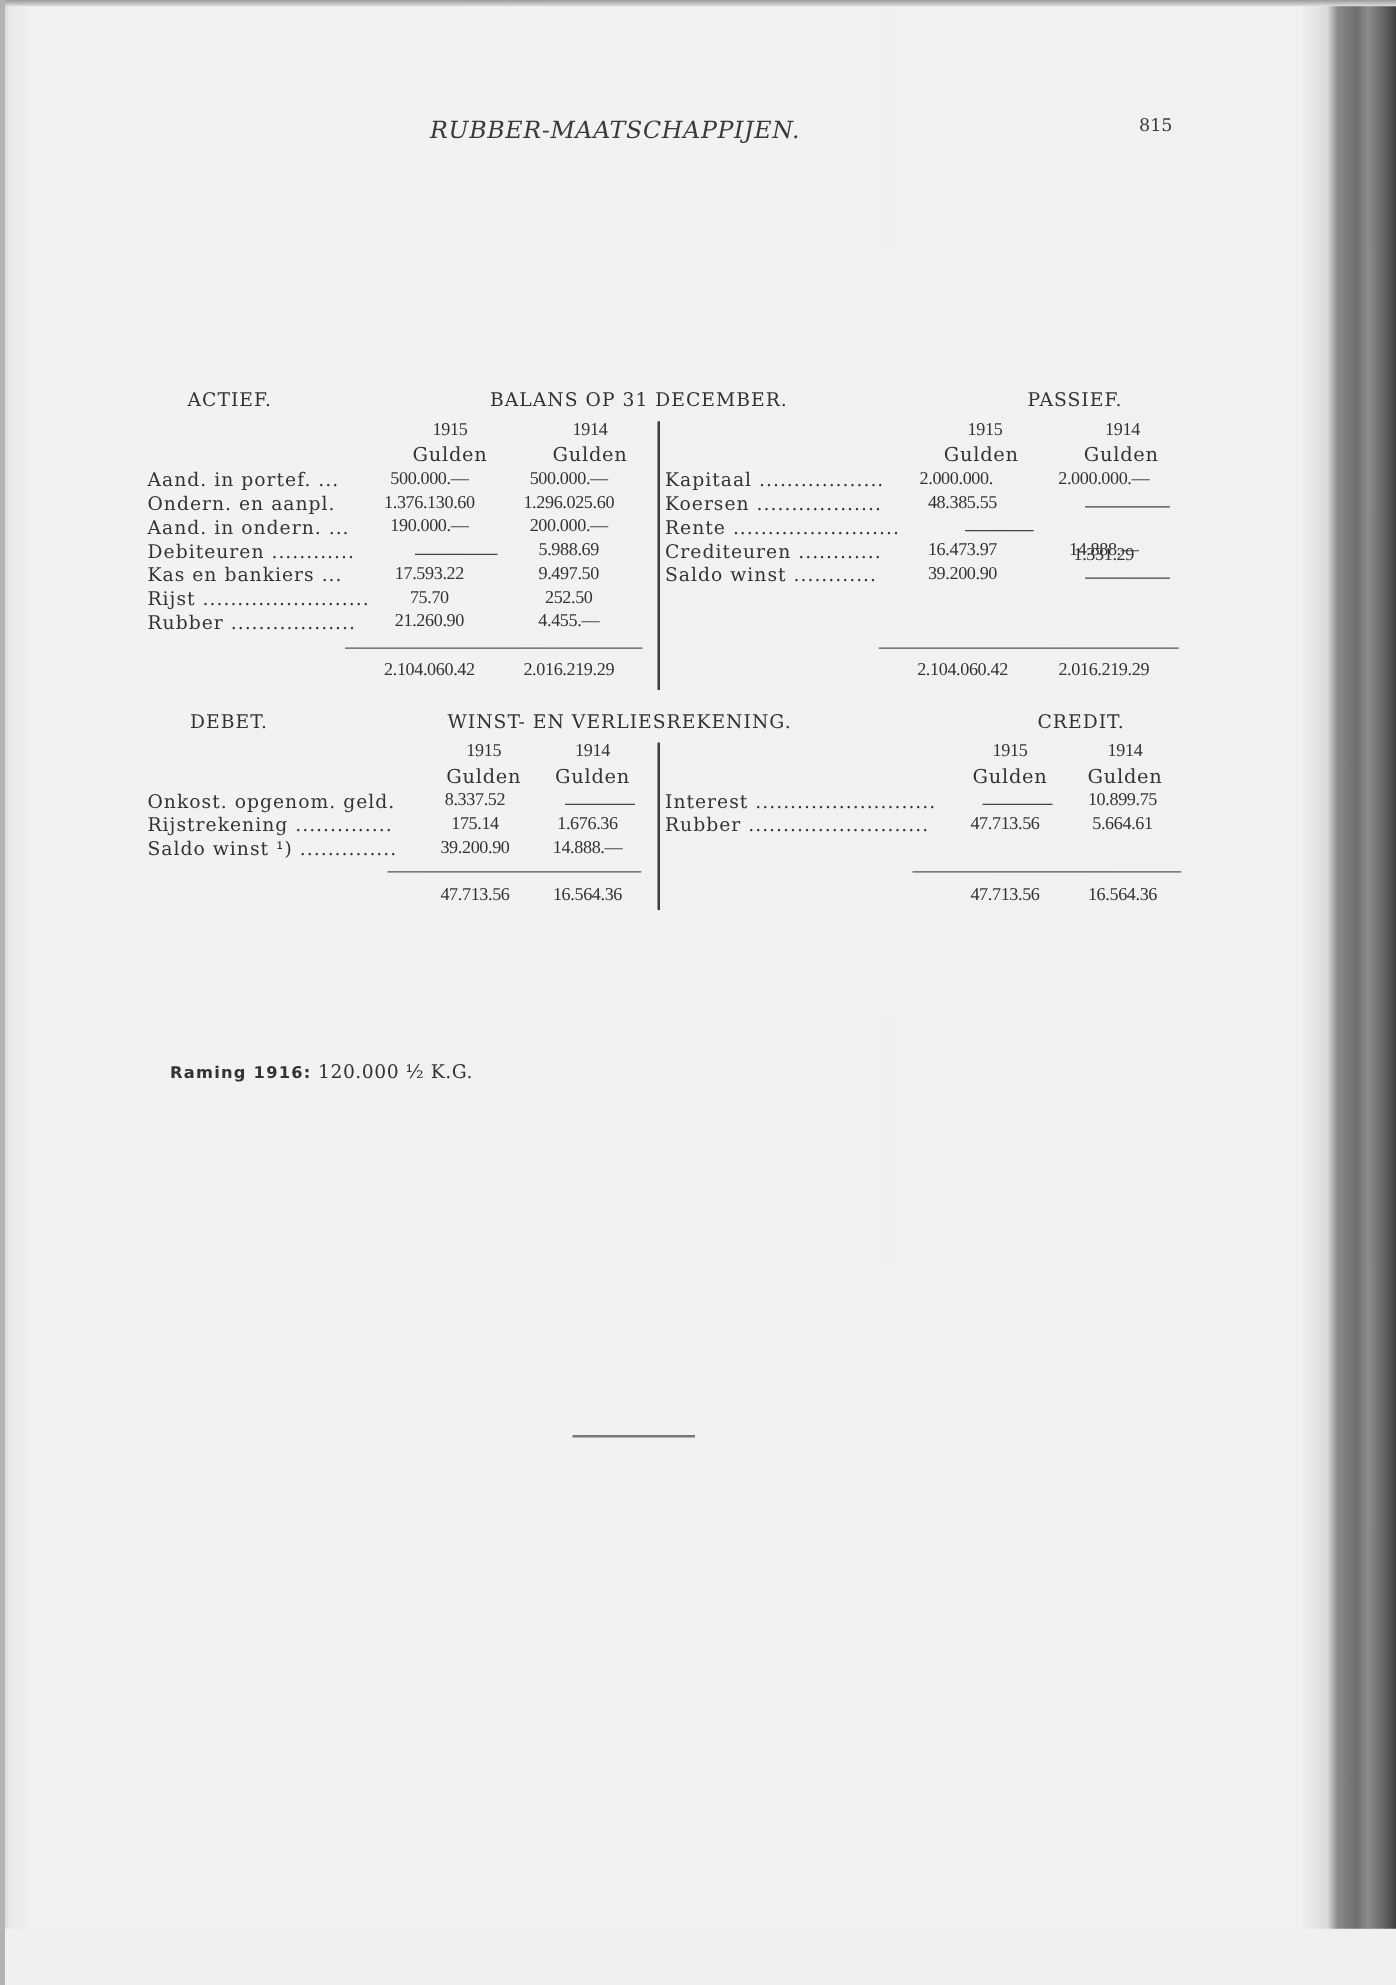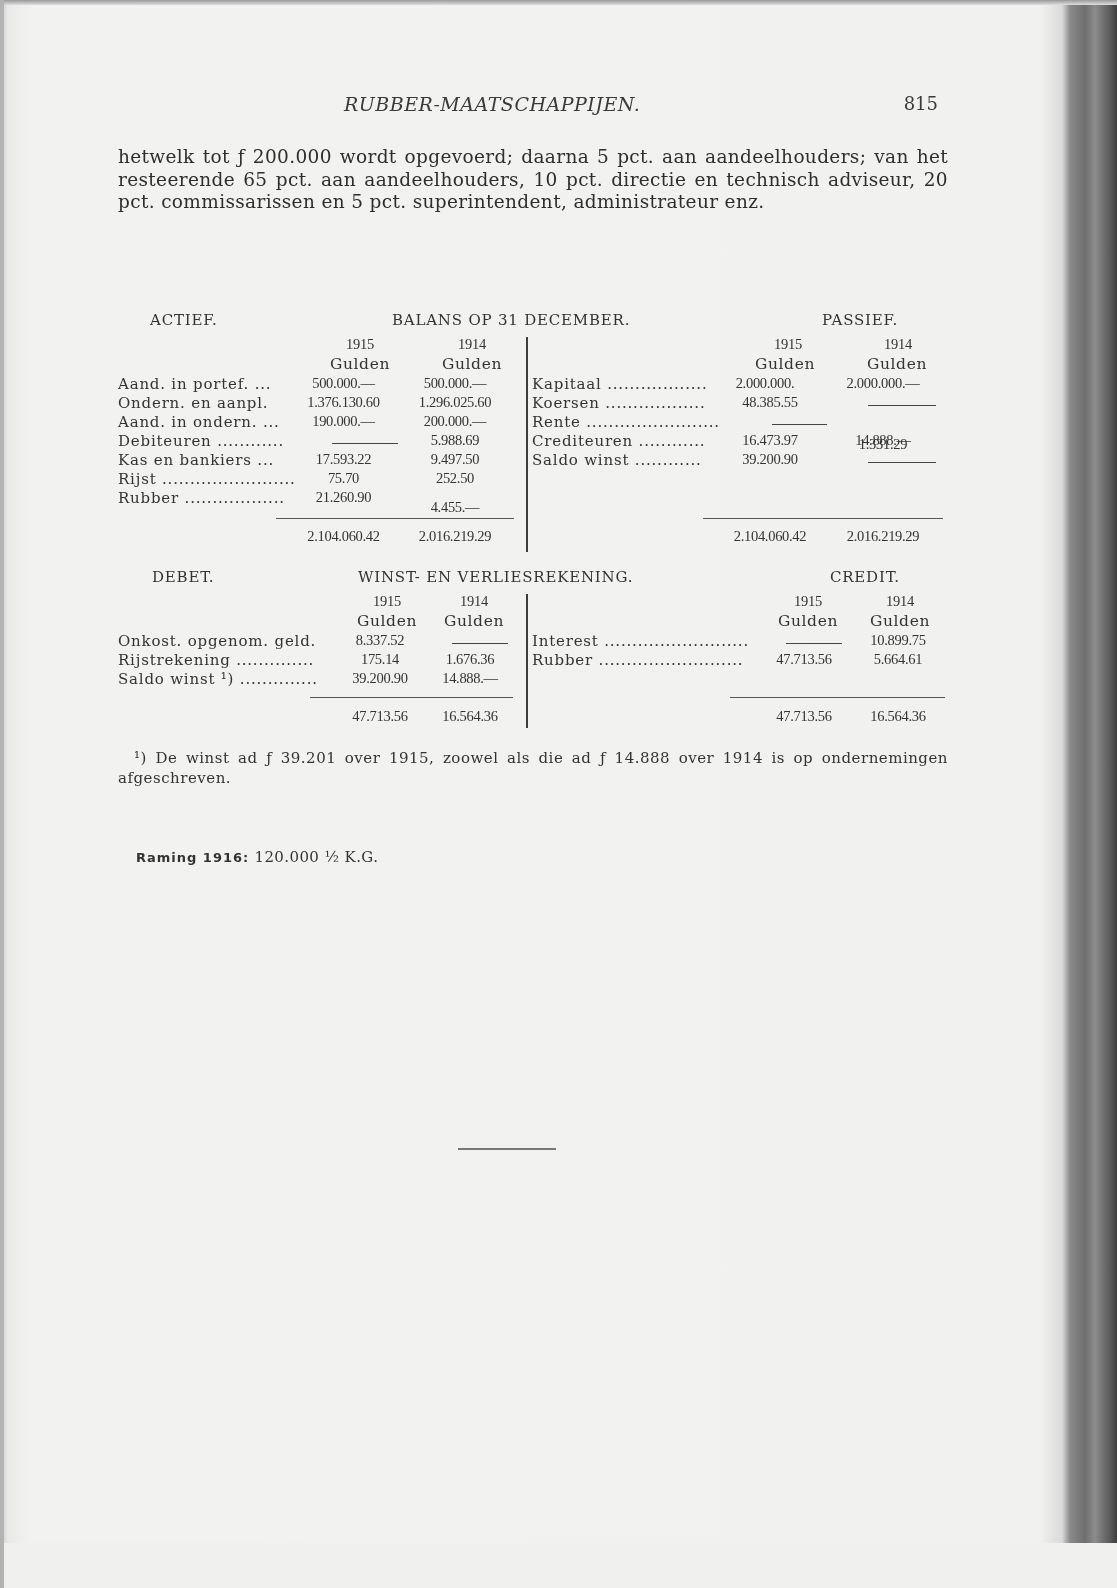--- a/index.html
+++ b/index.html
@@ -11,21 +11,21 @@
   }
   .page {
     position: absolute; left: 0; top: 0; width: 1117px; height: 1543px;
     background: linear-gradient(90deg, #c9c9c9 0px, #e9e9e8 8px, #f2f2f1 30px, #f1f1f0 1040px, #dadada 1062px, #8a8a8a 1070px, #6e6e6e 1085px, #8c8c8c 1095px, #5a5a5a 1110px, #3d3d3d 1117px);
   }
   .topedge { position:absolute; left:0; top:0; width:1117px; height:5px; background: linear-gradient(180deg,#9a9a9a,#dedede); }
   .leftedge { position:absolute; left:0; top:0; width:4px; height:1588px; background:#b3b3b3; }
 
   .running-head { position:absolute; left:118px; top:93px; width:820px; height:26px; }
   .running-title { position:absolute; left:226px; top:0; font-style: italic; font-size: 19px; letter-spacing: 0.5px; color:#3a3a3a; }
-  .page-number { position:absolute; right:0; top:0; font-size: 18px; color:#3a3a3a; }
+  .page-number { position:absolute; right:0; top:0; font-size: 14px; color:#3a3a3a; }
 
   .body-text { position:absolute; left:118px; top:146px; width:830px; font-size: 18.5px; line-height: 22.5px; text-align: justify; letter-spacing: 0.35px; color:#2e2e2e; }
   .body-text p { margin:0; }
 
   .koersen { position:absolute; left:206px; top:274px; font-size: 15px; letter-spacing: 0.4px; color:#333; }
 
   .sect-head { position:absolute; font-size: 15px; letter-spacing: 0.8px; color:#333; }
 
   .num { font-family: "Liberation Serif", "DejaVu Serif", serif; font-size: 14.5px; letter-spacing: -0.3px; }
   .lbl { position:absolute; font-size: 15px; letter-spacing: 0.8px; color:#333; white-space: nowrap; }
@@ -49,23 +49,20 @@
 
 <div class="page">
   <div class="topedge"></div>
   <div class="leftedge"></div>
 
   <div class="running-head">
     <span class="running-title">RUBBER-MAATSCHAPPIJEN.</span>
     <span class="page-number">815</span>
   </div>
 
-  <div class="body-text">
-    <p>hetwelk tot ƒ 200.000 wordt opgevoerd; daarna 5 pct. aan aandeelhouders; van het resteerende 65 pct. aan aandeelhouders, 10 pct. directie en technisch adviseur, 20 pct. commissarissen en 5 pct. superintendent, administrateur enz.</p>
-  </div>
 
 
   <div class="sect-head" style="left:150px; top:311px;">ACTIEF.</div>
   <div class="sect-head" style="left:392px; top:311px;">BALANS OP 31 DECEMBER.</div>
   <div class="sect-head" style="left:822px; top:311px;">PASSIEF.</div>
 
   <div class="hdr num" style="left:320px; top:336px; width:80px;">1915</div>
   <div class="hdr num" style="left:432px; top:336px; width:80px;">1914</div>
   <div class="hdr" style="left:320px; top:355px; width:80px; font-size:15.5px; letter-spacing:0.6px;">Gulden</div>
   <div class="hdr" style="left:432px; top:355px; width:80px; font-size:15.5px; letter-spacing:0.6px;">Gulden</div>
@@ -96,21 +93,21 @@
     <span class="val num" style="left:400px; top:451px; width:110px;">9.497.50</span>
   </div>
   <div>
     <span class="lbl" style="left:118px; top:470px;">Rijst ........................</span>
     <span class="val num" style="left:290px; top:470px; width:107px;">75.70</span>
     <span class="val num" style="left:400px; top:470px; width:110px;">252.50</span>
   </div>
   <div>
     <span class="lbl" style="left:118px; top:489px;">Rubber ..................</span>
     <span class="val num" style="left:290px; top:489px; width:107px;">21.260.90</span>
-    <span class="val num" style="left:400px; top:499px; width:110px;">4.455.—</span>
+    <span class="val num" style="left:400px; top:489px; width:110px;">4.455.—</span>
   </div>
 
   <div class="hline" style="left:276px; top:518px; width:238px;"></div>
   <div>
     <span class="val num" style="left:290px; top:528px; width:107px;">2.104.060.42</span>
     <span class="val num" style="left:400px; top:528px; width:110px;">2.016.219.29</span>
   </div>
 
   <div class="vline" style="left:526px; top:337px; height:215px;"></div>
 
@@ -199,24 +196,20 @@
     <span class="val num" style="left:764px; top:651px; width:80px;">47.713.56</span>
     <span class="val num" style="left:858px; top:651px; width:80px;">5.664.61</span>
   </div>
 
   <div class="hline" style="left:730px; top:697px; width:215px;"></div>
   <div>
     <span class="val num" style="left:764px; top:708px; width:80px;">47.713.56</span>
     <span class="val num" style="left:858px; top:708px; width:80px;">16.564.36</span>
   </div>
 
-  <div class="footnote">
-    <span style="margin-left:16px;">¹)</span>
-    <span>De winst ad ƒ 39.201 over 1915, zoowel als die ad ƒ 14.888 over 1914 is op ondernemingen afgeschreven.</span>
-  </div>
 
 
   <div class="raming">
     <span class="bold-sans">Raming 1916:</span>
     <span>120.000 ½ K.G.</span>
   </div>
 
   <div class="endrule"></div>
 </div>
 

